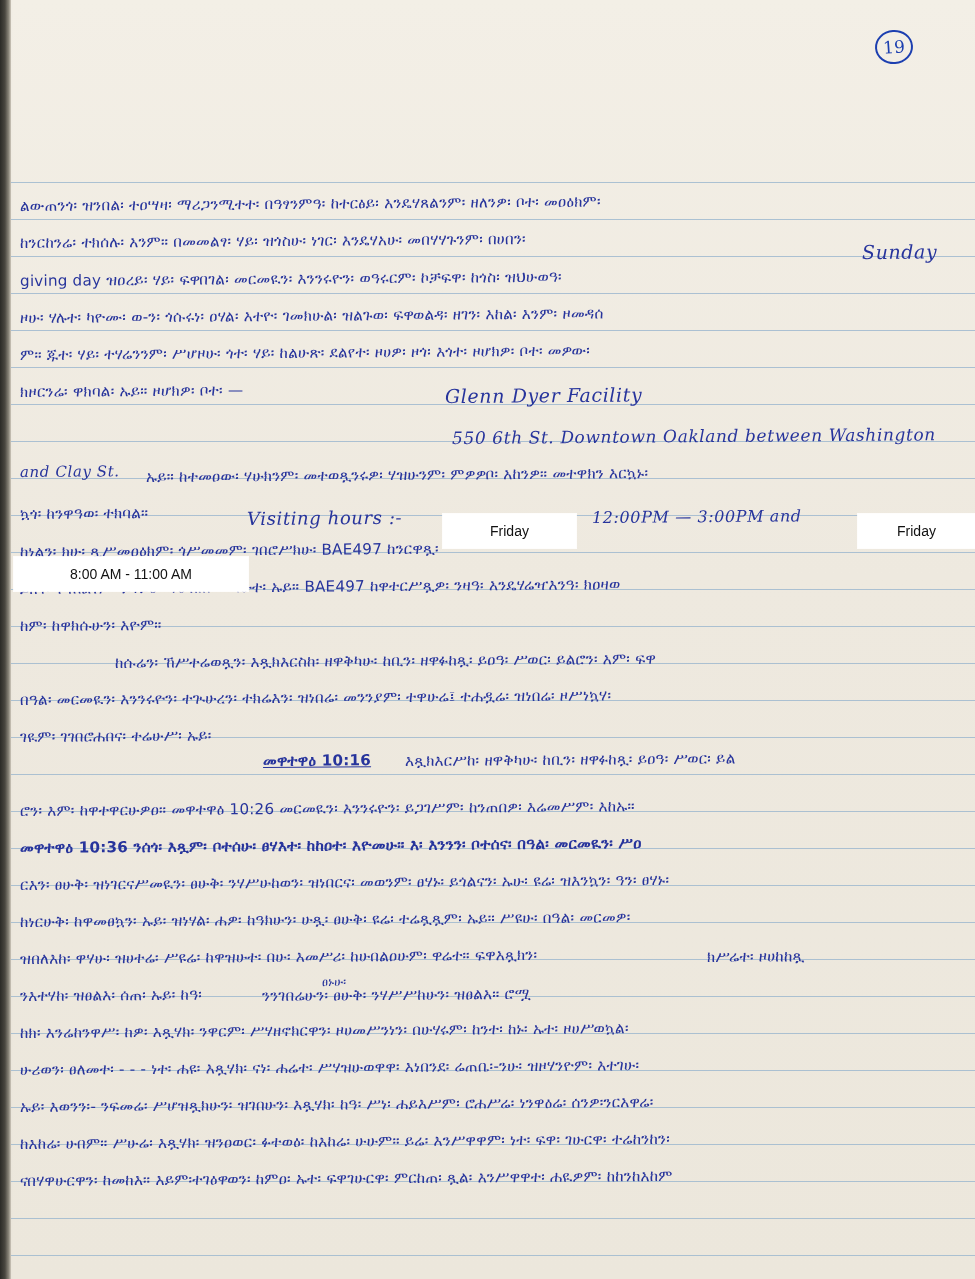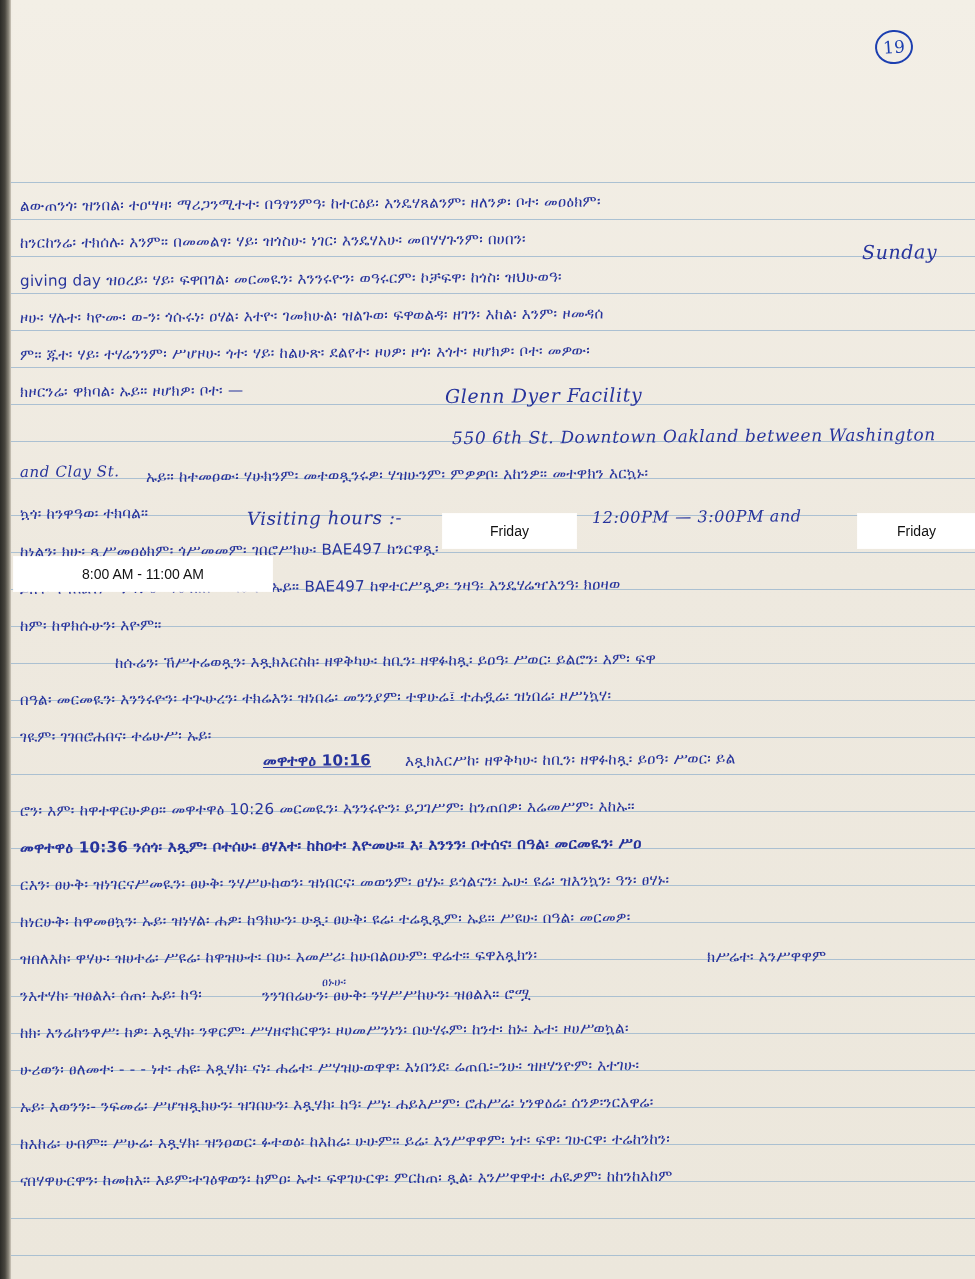--- a/index.html
+++ b/index.html
@@ -157,27 +157,27 @@
   <div class="hw amh" style="left:115px; top:654px;">ከሱሬን፡ ኸሥተሬወጿን፡ እጿክእርስከ፡ ዘዋቅካሁ፡ ከቢን፡ ዘዋፉከጿ፡ ይዐዓ፡ ሥወር፡ ይልሮን፡ እም፡ ፍዋ</div>
   <div class="hw amh" style="left:20px; top:691px;">በዓል፡ መርመዪን፡ እንንሩዮን፡ ተጒሁረን፡ ተክሬእን፡ ዝነበሬ፡ መንንያም፡ ተዋሁሬ፤ ተሐዷሬ፡ ዝነበሬ፡ ዞሥነኳሃ፡</div>
   <div class="hw amh" style="left:20px; top:728px;">ገዪም፡ ገገበሮሐበና፡ ተሬሁሥ፡ ኡይ፡ </div>
   <div class="hw amh bold ul" style="left:263px; top:752px;">መዋተዋዕ 10:16</div>
   <div class="hw amh" style="left:405px; top:752px;"> እጿክእርሥከ፡ ዘዋቅካሁ፡ ከቢን፡ ዘዋፉከጿ፡ ይዐዓ፡ ሥወር፡ ይል</div>
   <div class="hw amh" style="left:20px; top:802px;">ሮን፡ እም፡ ከዋተዋርሁዎዐ።  መዋተዋዕ 10:26 መርመዪን፡ እንንሩዮን፡ ይጋገሥም፡ ከንጠበዎ፡ እሬመሥም፡ እከኡ።</div>
   <div class="hw amh bold" style="left:20px; top:839px;">መዋተዋዕ 10:36  ንሰጎ፡ እጿም፡ ቦተሰሁ፡ ፀሃእተ፡ ከከዐተ፡ እዮመሁ። እ፡ እንንን፡ ቦተሰና፡ በዓል፡ መርመዪን፡ ሥዐ</div>
   <div class="hw amh" style="left:20px; top:876px;">ርእን፡ ፀሁቅ፡ ዝነገርናሥመዪን፡ ፀሁቅ፡ ንሃሥሁከወን፡ ዝነበርና፡ መወንም፡ ፀሃኑ፡ ይጎልናን፡ ኡሁ፡ ዩሬ፡ ዝእንኳን፡ ዓን፡ ፀሃኑ፡</div>
   <div class="hw amh" style="left:20px; top:913px;">ከነርሁቅ፡ ከዋመፀኳን፡ ኡይ፡ ዝነሃል፡ ሐዎ፡ ከዓክሁን፡ ሁጿ፡ ፀሁቅ፡ ዩሬ፡ ተሬጿጿም፡ ኡይ። ሥዩሁ፡ በዓል፡ መርመዎ፡</div>
   <div class="hw amh" style="left:20px; top:950px;">ዝበለእከ፡ ዋሃሁ፡ ዝሀተሬ፡ ሥዩሬ፡ ከዋዝሁተ፡ በሁ፡ እመሥሪ፡ ከሁበልዐሁም፡ ዋሬተ። ፍዋእጿክን፡ </div>
-  <div class="hw amh red" style="left:707px; top:948px;">ክሥሬተ፡ እንሥዋዋም</div>
+  <div class="hw amh red" style="left:707px; top:948px;">ክሥሬተ፡ ዞሀከከጿ</div>
   <div class="hw amh" style="left:20px; top:987px;">ንእተሃከ፡ ዝፀልእ፡ ሰጠ፡ ኡይ፡ ከዓ፡ </div>
   <div class="hw amh" style="left:322px; top:975px; font-size:12px;">ፀኑሁ፡</div>
   <div class="hw amh" style="left:262px; top:987px;">ንንገበሬሁን፡ ፀሁቅ፡ ንሃሥሥከሁን፡ ዝፀልእ።  ሮሟ </div>
   <div class="hw amh" style="left:20px; top:1024px;">ከክ፡ እንሬከንዋሥ፡ ከዎ፡ እጿሃክ፡ ንዋርም፡ ሥሃዘኖክርዋን፡ ዞሀመሥንነን፡ በሁሃሩም፡ ከንተ፡ ከኑ፡ ኡተ፡ ዞሀሥወኳል፡</div>
   <div class="hw amh" style="left:20px; top:1061px;">ሁሪወን፡ ፀለመተ፡ - - - ነተ፡ ሐዩ፡ እጿሃክ፡ ናነ፡ ሐሬተ፡ ሥሃዝሁወዋዋ፡ እነበንደ፡ ሬጠቤ፡-ንሁ፡ ዝዞሃንዮም፡ እተገሁ፡</div>
   <div class="hw amh" style="left:20px; top:1098px;">ኡይ፡ እወንን፡- ንፍመሬ፡ ሥሆዝጿክሁን፡ ዝገበሁን፡ እጿሃክ፡ ከዓ፡ ሥነ፡ ሐይእሥም፡ ሮሐሥሬ፡ ነንዋዕሬ፡ ሰንዎ፡ንርእዋሬ፡</div>
   <div class="hw amh" style="left:20px; top:1135px;">ከእከሬ፡ ሁበም። ሥሁሬ፡ እጿሃክ፡ ዝንዐወር፡ ፉተወዕ፡ ከእከሬ፡ ሁሁም። ይሬ፡ እንሥዋዋም፡ ነተ፡ ፍዋ፡ ገሁርዋ፡ ተሬከንከን፡</div>
   <div class="hw amh" style="left:20px; top:1172px;">ናበሃዋሁርዋን፡ ከመከእ። እይም፡ተገዕዋወን፡ ከምዐ፡ ኡተ፡ ፍዋገሁርዋ፡ ምርከጠ፡ ጿል፡ እንሥዋዋተ፡ ሐዪዎም፡ ከከንከእከም</div>
   <div class="hw amh" style="left:20px; top:1209px;"></div>
 
   <div class="overlay-label" style="left:443px; top:514px; width:133px; height:34px;">Friday</div>
   <div class="overlay-label" style="left:858px; top:514px; width:117px; height:34px;">Friday</div>
-  <div class="overlay-label" style="left:14px; top:557px; width:258px; height:34px;">8:00 AM - 11:00 AM</div>
+  <div class="overlay-label" style="left:14px; top:557px; width:234px; height:34px;">8:00 AM - 11:00 AM</div>
 </div>
 
 </body></html>

